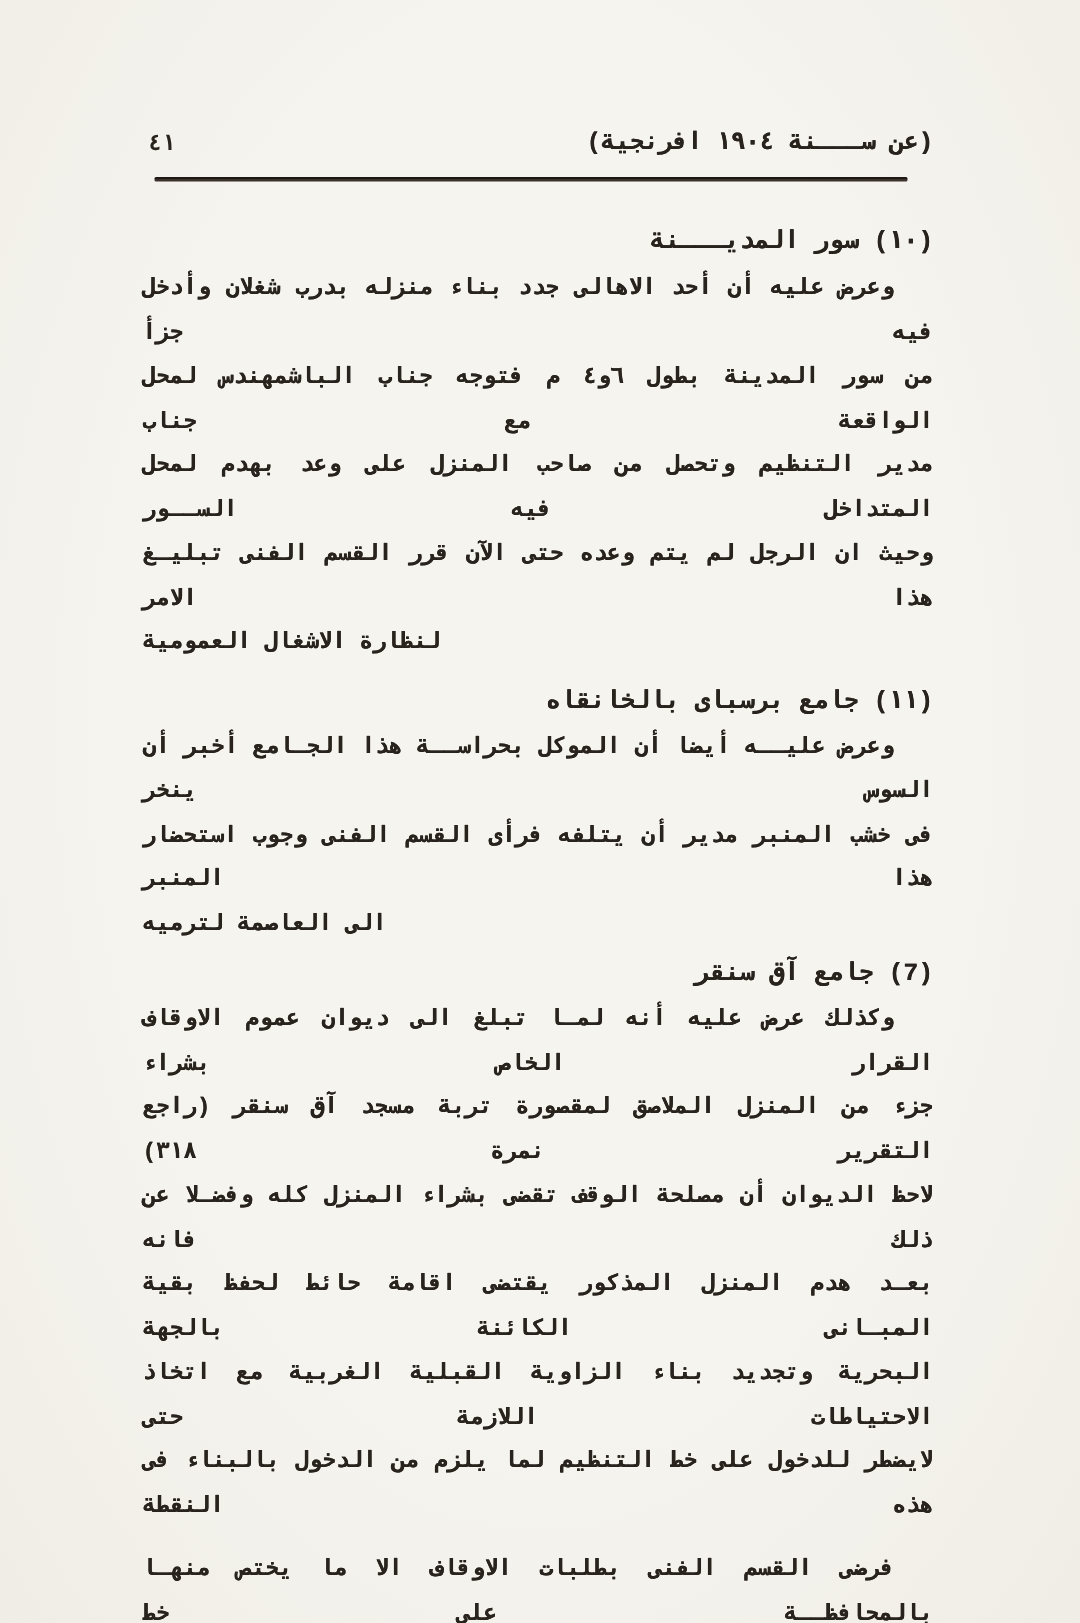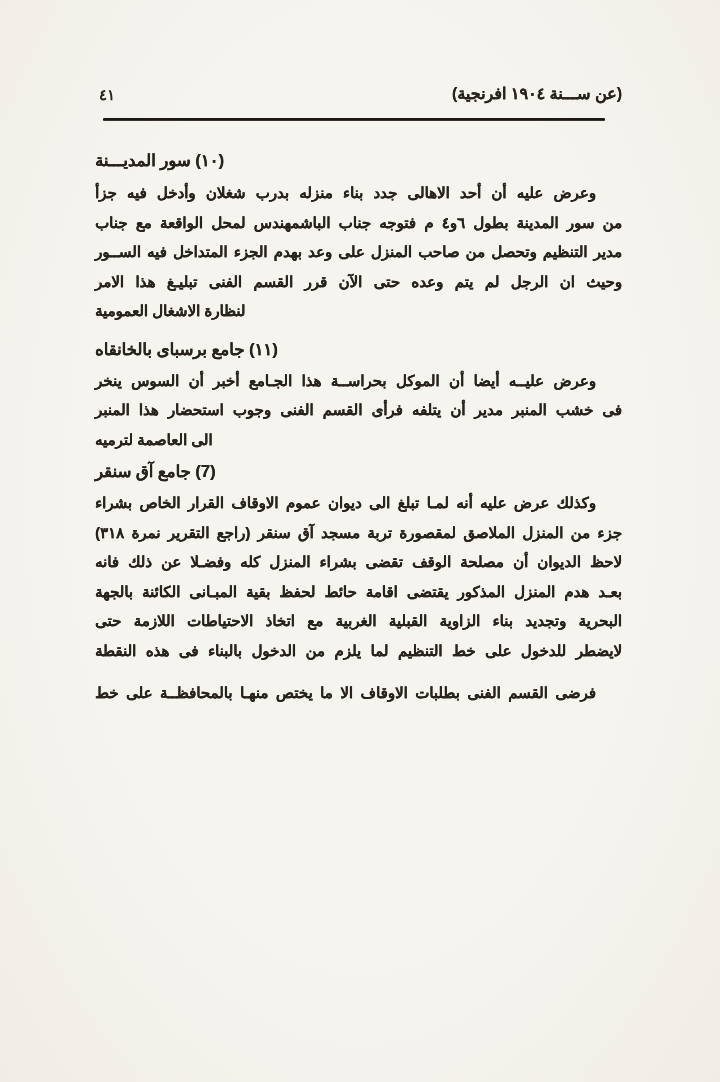--- a/index.html
+++ b/index.html
@@ -7,21 +7,21 @@
     padding: 0;
     background: #e9e6df;
   }
   .page {
     position: relative;
     width: 720px;
     height: 1082px;
     margin: 0 auto;
     background: radial-gradient(ellipse at 50% 45%, #f6f4ef 55%, #f0ede6 100%);
     overflow: hidden;
-    font-family: Liberation Sans, sans-serif;
+    font-family: Liberation Mono, monospace;
     color: #29231d;
   }
   .content {
     position: absolute;
     left: 95px;
     top: 84px;
     width: 527px;
     direction: rtl;
     unicode-bidi: embed;
   }
@@ -43,21 +43,21 @@
     font-size: 15px;
     font-weight: bold;
   }
   .rule {
     margin: 10px 17px 0 8px;
     height: 3px;
     background: linear-gradient(to bottom, #1d1813 0 55%, #3a322a 55% 100%);
     border-radius: 1px;
   }
   .sec-h {
-    text-align: left;
+    text-align: right;
     font-size: 16.5px;
     font-weight: bold;
     line-height: 27px;
     text-shadow: 0.2px 0.2px 0 currentColor;
     white-space: nowrap;
   }
   .sec-h.h10 { margin-top: 26px; }
   .sec-h.h11 { margin-top: 10px; }
   .sec-h.h12 { margin-top: 4px; }
   .para { margin: 0; }
@@ -93,21 +93,21 @@
       <div class="hdr-title">(عن ســـنة ١٩٠٤ افرنجية)</div>
     </div>
 
     <div class="rule"></div>
 
     <div>
       <div class="sec-h h10">(١٠) سور المديـــنة</div>
       <div class="para p10">
         <div class="line full indent">وعرض عليه أن أحد الاهالى جدد بناء منزله بدرب شغلان وأدخل فيه جزأ</div>
         <div class="line full">من سور المدينة بطول ٦و٤ م فتوجه جناب الباشمهندس لمحل الواقعة مع جناب</div>
-        <div class="line full">مدير التنظيم وتحصل من صاحب المنزل على وعد بهدم الجزء المتداخل فيه الســور</div>
+        <div class="line full">مدير التنظيم وتحصل من صاحب المنزل على وعد بهدم لمحل المتداخل فيه الســور</div>
         <div class="line full">وحيث ان الرجل لم يتم وعده حتى الآن قرر القسم الفنى تبليـغ هذا الامر</div>
         <div class="line short">لنظارة الاشغال العمومية</div>
       </div>
     </div>
 
     <div>
       <div class="sec-h h11">(١١) جامع برسباى بالخانقاه</div>
       <div class="para p11">
         <div class="line full indent">وعرض عليــه أيضا أن الموكل بحراســة هذا الجـامع أخبر أن السوس ينخر</div>
         <div class="line full">فى خشب المنبر مدير أن يتلفه فرأى القسم الفنى وجوب استحضار هذا المنبر</div>

